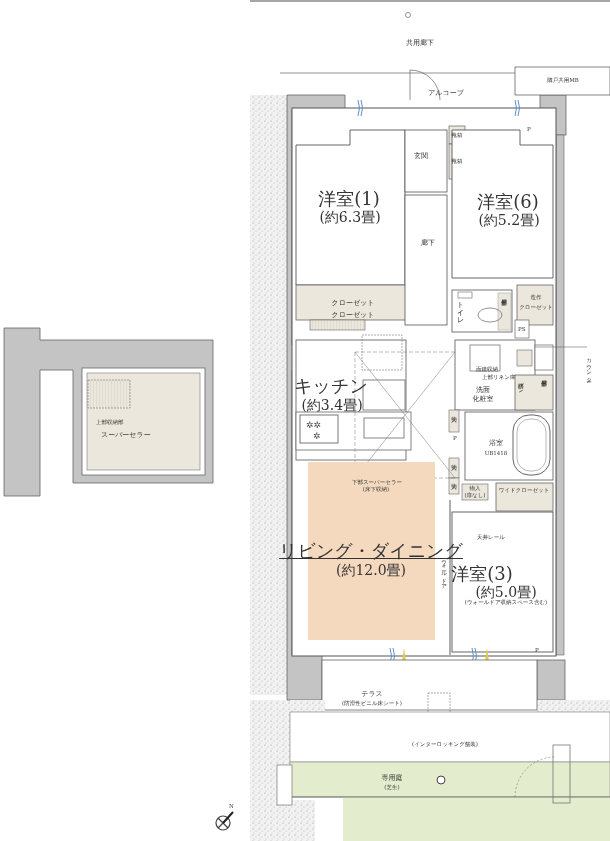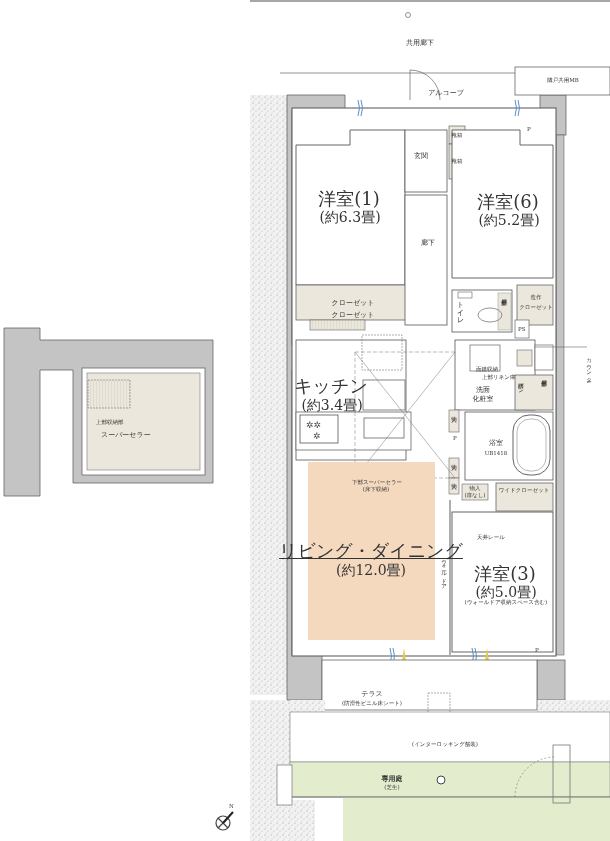--- a/index.html
+++ b/index.html
@@ -196,26 +196,26 @@
 <div class="lbl area c" style="left:332px;top:398px;">(約3.4畳)</div>
 
 <div class="lbl tiny c" style="left:377px;top:480px;">下部スーパーセラー</div>
 <div class="lbl tiny c" style="left:376px;top:487px;">(床下収納)</div>
 
 <div class="lbl room c" style="left:371px;top:542px;text-decoration:underline;">リビング・ダイニング</div>
 <div class="lbl area c" style="left:371px;top:563px;">(約12.0畳)</div>
 <div class="lbl tiny vert" style="left:441px;top:555px;">ウォールドア</div>
 
 <div class="lbl tiny" style="left:477px;top:535px;">天井レール</div>
-<div class="lbl room c" style="left:505px;top:565px;">洋室(3)</div>
+<div class="lbl room c" style="left:482px;top:565px;">洋室(3)</div>
 <div class="lbl area c" style="left:506px;top:585px;text-align:right;">(約5.0畳)</div>
 <div class="lbl tiny c" style="left:506px;top:600px;">(ウォールドア収納スペース含む)</div>
 <div class="lbl tiny" style="left:535px;top:648px;">P</div>
 
 <div class="lbl small c" style="left:372px;top:691px;">テラス</div>
 <div class="lbl tiny c" style="left:372px;top:701px;">(防滑性ビニル床シート)</div>
 <div class="lbl tiny c" style="left:445px;top:742px;">(インターロッキング舗装)</div>
-<div class="lbl small c" style="left:392px;top:775px;font-weight:bold;">専用庭</div>
+<div class="lbl small c" style="left:392px;top:775px;">専用庭</div>
 <div class="lbl tiny c" style="left:392px;top:785px;">(芝生)</div>
 <div class="lbl tiny" style="left:229px;top:804px;">N</div>
 
 <div class="lbl tiny" style="left:96px;top:420px;">上部収納部</div>
 <div class="lbl small" style="left:101px;top:432px;">スーパーセラー</div>
 
 </body></html>

